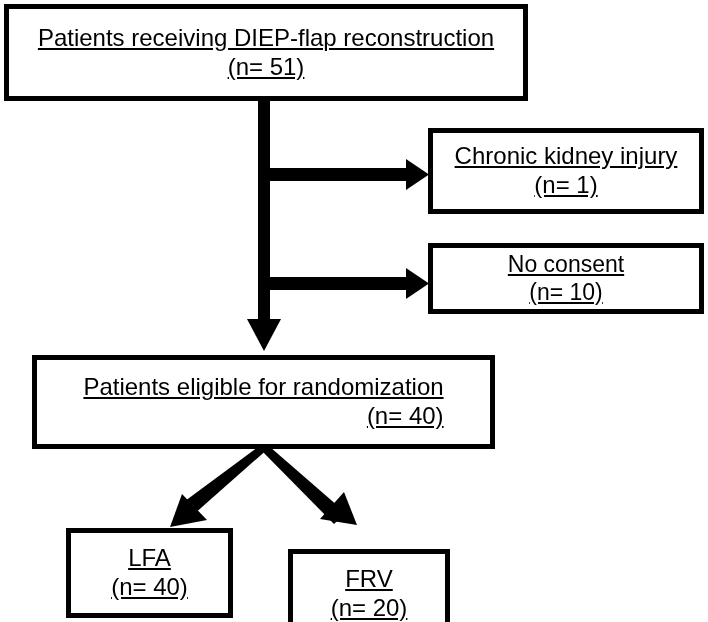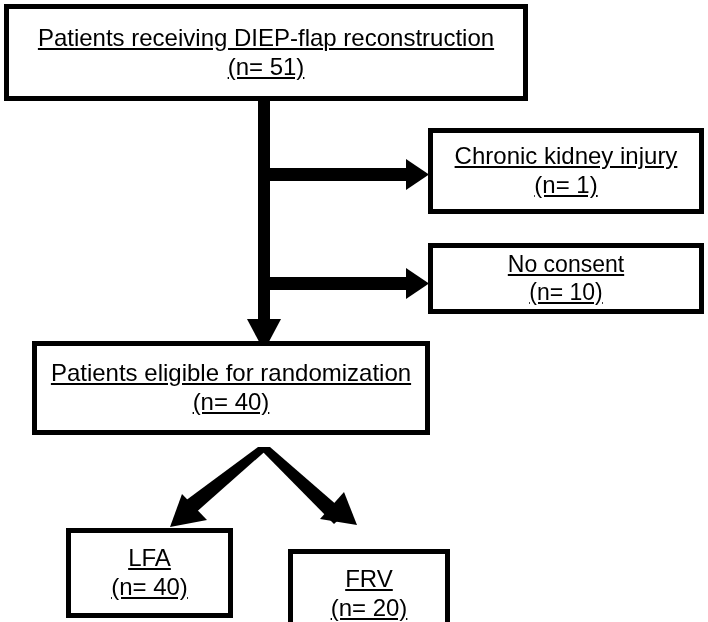--- a/index.html
+++ b/index.html
@@ -35,21 +35,21 @@
     font-size: 24px;
     line-height: 1.2;
     letter-spacing: 0px;
     white-space: pre-line;
     padding: 0 6px;
   }
   
   #box-source      { left: 4px;   top: 4px;   width: 524px; height: 97px; }
   #box-exclusion-1 { left: 428px; top: 128px; width: 276px; height: 86px; }
   #box-exclusion-2 { left: 428px; top: 243px; width: 276px; height: 71px; }
-  #box-eligible    { left: 32px;  top: 341px; width: 398px; height: 94px; }
+  #box-eligible    { left: 32px;  top: 355px; width: 463px; height: 94px; text-align: right; }
   #box-arm-lfa     { left: 66px;  top: 528px; width: 167px; height: 90px; }
   #box-arm-frv     { left: 288px; top: 528px; width: 162px; height: 90px; margin-top: 21px; }
 
   #box-exclusion-2 .box-text { font-size: 23px; }
 
   #connector-layer {
     position: absolute;
     left: 0;
     top: 0;
     width: 708px;

